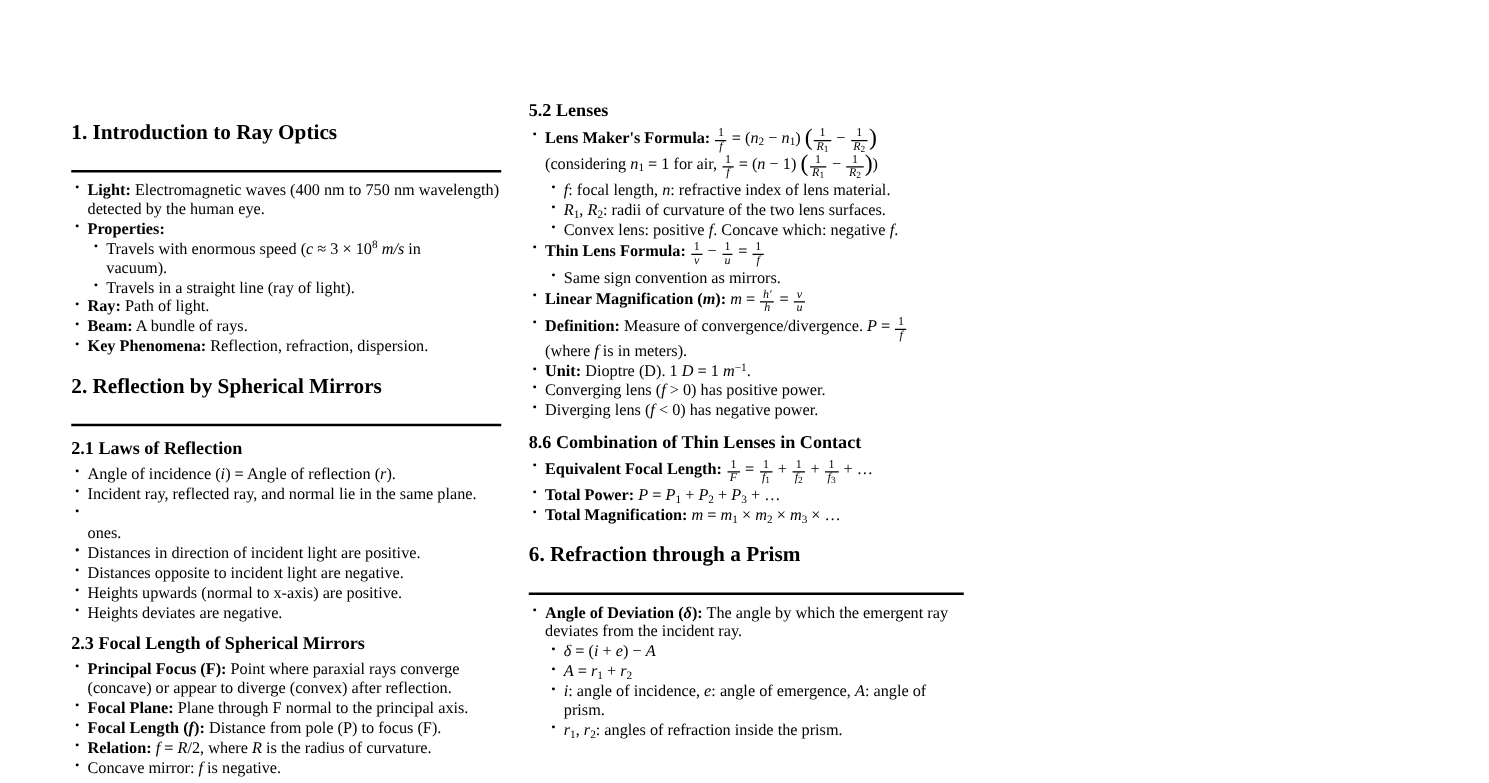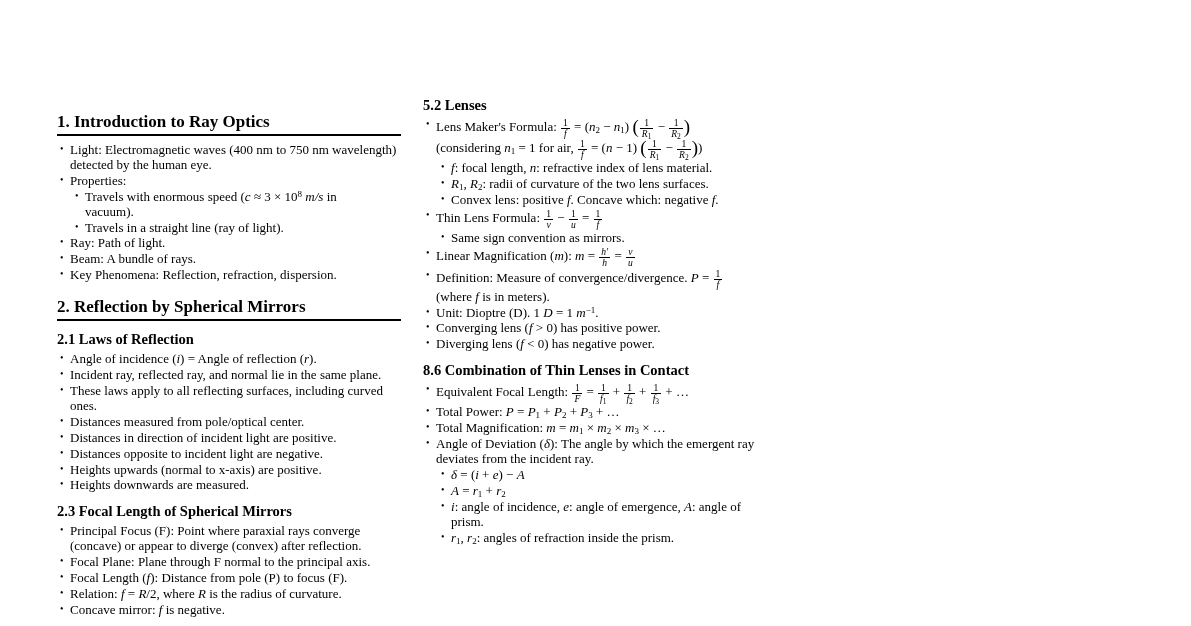--- a/index.html
+++ b/index.html
@@ -8,31 +8,31 @@
     background:#ffffff;color:#000000;
     font-family:"Liberation Serif","DejaVu Serif",serif;
     font-size:13px;line-height:14.9px;
   }
   .page{position:absolute;inset:0;}
   .col{position:absolute;}
   .col-left{left:57px;top:95px;width:344px;}
   .col-right{left:423px;top:80px;width:348px;}
   .h1{
     font-size:17px;line-height:21px;font-weight:bold;
-    border-bottom:2px solid #000;padding-bottom:2px;margin:13px 0 7px 0;
+    border-bottom:2px solid #000;padding-bottom:20px;margin:13px 0 7px 0;
   }
   .h2{font-size:14.5px;line-height:18px;font-weight:bold;margin:9px 0 4px 0;}
-  .col .h1:first-child,.col .h2:first-child{margin-top:16px;}
+  .col .h1:first-child,.col .h2:first-child{margin-top:0;}
   .item{position:relative;margin:1px 0;}
   .ind0{padding-left:13px;}
   .ind1{padding-left:28px;}
   .dot{position:absolute;top:-1px;font-size:10px;}
   .ind0>.dot{left:3px;}
   .ind1>.dot{left:18px;}
-  .b{font-weight:normal;margin-top:39px;}
+  .b{font-weight:bold;margin-top:39px;}
   .i{font-style:italic;}
   .sup{font-size:9px;vertical-align:4.5px;line-height:0;}
   .sub{font-size:9px;vertical-align:-2px;line-height:0;}
   .frac{
     display:inline-block;text-align:center;
     font-size:9.6px;line-height:10px;vertical-align:-6px;margin:0 1px;
   }
   .frac .fn{display:block;padding:0 2px;}
   .frac .fd{display:block;border-top:1px solid #000;padding:0 2px;}
   .frac .sub{font-size:7.5px;vertical-align:-1.5px;}
@@ -48,26 +48,26 @@
       <div class="item ind0"><span class="dot">•</span><span class="b">Properties:</span></div>
       <div class="item ind1"><span class="dot">•</span><span>Travels with enormous speed (</span><span class="i">c</span><span> ≈ 3 × 10</span><span class="sup">8</span><span> </span><span class="i">m/s</span><span> in</span><br><span>vacuum).</span></div>
       <div class="item ind1"><span class="dot">•</span><span>Travels in a straight line (ray of light).</span></div>
       <div class="item ind0"><span class="dot">•</span><span class="b">Ray:</span><span> Path of light.</span></div>
       <div class="item ind0"><span class="dot">•</span><span class="b">Beam:</span><span> A bundle of rays.</span></div>
       <div class="item ind0"><span class="dot">•</span><span class="b">Key Phenomena:</span><span> Reflection, refraction, dispersion.</span></div>
       <div class="h1"><span>2. Reflection by Spherical Mirrors</span></div>
       <div class="h2"><span>2.1 Laws of Reflection</span></div>
       <div class="item ind0"><span class="dot">•</span><span>Angle of incidence (</span><span class="i">i</span><span>) = Angle of reflection (</span><span class="i">r</span><span>).</span></div>
       <div class="item ind0"><span class="dot">•</span><span>Incident ray, reflected ray, and normal lie in the same plane.</span></div>
-      <div class="item ind0"><span class="dot">•</span><span>These laws apply to all reflecting surfaces, including curved</span><br><span>ones.</span></div>
-      <div class="item ind0"><span class="dot">•</span><span>Distances measured from pole/optical center.</span></div>
+      <div class="item ind0"><span class="dot">•</span><br><span>ones.</span></div>
+      <div class="item ind0"><span class="dot">•</span></div>
       <div class="item ind0"><span class="dot">•</span><span>Distances in direction of incident light are positive.</span></div>
       <div class="item ind0"><span class="dot">•</span><span>Distances opposite to incident light are negative.</span></div>
       <div class="item ind0"><span class="dot">•</span><span>Heights upwards (normal to x-axis) are positive.</span></div>
-      <div class="item ind0"><span class="dot">•</span><span>Heights downwards are measured.</span></div>
+      <div class="item ind0"><span class="dot">•</span><span>Heights deviates are negative.</span></div>
       <div class="h2"><span>2.3 Focal Length of Spherical Mirrors</span></div>
       <div class="item ind0"><span class="dot">•</span><span class="b">Principal Focus (F):</span><span> Point where paraxial rays converge</span><br><span>(concave) or appear to diverge (convex) after reflection.</span></div>
       <div class="item ind0"><span class="dot">•</span><span class="b">Focal Plane:</span><span> Plane through F normal to the principal axis.</span></div>
       <div class="item ind0"><span class="dot">•</span><span class="b">Focal Length (</span><span class="b i">f</span><span class="b">):</span><span> Distance from pole (P) to focus (F).</span></div>
       <div class="item ind0"><span class="dot">•</span><span class="b">Relation:</span><span> </span><span class="i">f</span><span> = </span><span class="i">R</span><span>/2, where </span><span class="i">R</span><span> is the radius of curvature.</span></div>
       <div class="item ind0"><span class="dot">•</span><span>Concave mirror: </span><span class="i">f</span><span> is negative.</span></div>
     </div>
   <div class="col col-right">
       <div class="h2"><span>5.2 Lenses</span></div>
       <div class="item ind0"><span class="dot">•</span><span class="b">Lens Maker's Formula:</span><span> </span><span class="frac"><span class="fn"><span>1</span></span><span class="fd"><span class="i">f</span></span></span><span> = (</span><span class="i">n</span><span class="sub">2</span><span> − </span><span class="i">n</span><span class="sub">1</span><span>) </span><span class="big">(</span><span class="frac"><span class="fn"><span>1</span></span><span class="fd"><span class="i">R</span><span class="sub">1</span></span></span><span> − </span><span class="frac"><span class="fn"><span>1</span></span><span class="fd"><span class="i">R</span><span class="sub">2</span></span></span><span class="big">)</span><br><span>(considering </span><span class="i">n</span><span class="sub">1</span><span> = 1 for air, </span><span class="frac"><span class="fn"><span>1</span></span><span class="fd"><span class="i">f</span></span></span><span> = (</span><span class="i">n</span><span> − 1) </span><span class="big">(</span><span class="frac"><span class="fn"><span>1</span></span><span class="fd"><span class="i">R</span><span class="sub">1</span></span></span><span> − </span><span class="frac"><span class="fn"><span>1</span></span><span class="fd"><span class="i">R</span><span class="sub">2</span></span></span><span class="big">)</span><span>)</span></div>
@@ -78,19 +78,20 @@
       <div class="item ind1"><span class="dot">•</span><span>Same sign convention as mirrors.</span></div>
       <div class="item ind0"><span class="dot">•</span><span class="b">Linear Magnification (</span><span class="b i">m</span><span class="b">):</span><span> </span><span class="i">m</span><span> = </span><span class="frac"><span class="fn"><span class="i">h′</span></span><span class="fd"><span class="i">h</span></span></span><span> = </span><span class="frac"><span class="fn"><span class="i">v</span></span><span class="fd"><span class="i">u</span></span></span></div>
       <div class="item ind0"><span class="dot">•</span><span class="b">Definition:</span><span> Measure of convergence/divergence. </span><span class="i">P</span><span> = </span><span class="frac"><span class="fn"><span>1</span></span><span class="fd"><span class="i">f</span></span></span><br><span>(where </span><span class="i">f</span><span> is in meters).</span></div>
       <div class="item ind0"><span class="dot">•</span><span class="b">Unit:</span><span> Dioptre (D). 1 </span><span class="i">D</span><span> = 1 </span><span class="i">m</span><span class="sup">−1</span><span>.</span></div>
       <div class="item ind0"><span class="dot">•</span><span>Converging lens (</span><span class="i">f</span><span> &gt; 0) has positive power.</span></div>
       <div class="item ind0"><span class="dot">•</span><span>Diverging lens (</span><span class="i">f</span><span> &lt; 0) has negative power.</span></div>
       <div class="h2"><span>8.6 Combination of Thin Lenses in Contact</span></div>
       <div class="item ind0"><span class="dot">•</span><span class="b">Equivalent Focal Length:</span><span> </span><span class="frac"><span class="fn"><span>1</span></span><span class="fd"><span class="i">F</span></span></span><span> = </span><span class="frac"><span class="fn"><span>1</span></span><span class="fd"><span class="i">f</span><span class="sub">1</span></span></span><span> + </span><span class="frac"><span class="fn"><span>1</span></span><span class="fd"><span class="i">f</span><span class="sub">2</span></span></span><span> + </span><span class="frac"><span class="fn"><span>1</span></span><span class="fd"><span class="i">f</span><span class="sub">3</span></span></span><span> + …</span></div>
       <div class="item ind0"><span class="dot">•</span><span class="b">Total Power:</span><span> </span><span class="i">P</span><span> = </span><span class="i">P</span><span class="sub">1</span><span> + </span><span class="i">P</span><span class="sub">2</span><span> + </span><span class="i">P</span><span class="sub">3</span><span> + …</span></div>
       <div class="item ind0"><span class="dot">•</span><span class="b">Total Magnification:</span><span> </span><span class="i">m</span><span> = </span><span class="i">m</span><span class="sub">1</span><span> × </span><span class="i">m</span><span class="sub">2</span><span> × </span><span class="i">m</span><span class="sub">3</span><span> × …</span></div>
+      <div class="h1"><span>6. Refraction through a Prism</span></div>
       <div class="item ind0"><span class="dot">•</span><span class="b">Angle of Deviation (</span><span class="b i">δ</span><span class="b">):</span><span> The angle by which the emergent ray</span><br><span>deviates from the incident ray.</span></div>
       <div class="item ind1"><span class="dot">•</span><span class="i">δ</span><span> = (</span><span class="i">i</span><span> + </span><span class="i">e</span><span>) − </span><span class="i">A</span></div>
       <div class="item ind1"><span class="dot">•</span><span class="i">A</span><span> = </span><span class="i">r</span><span class="sub">1</span><span> + </span><span class="i">r</span><span class="sub">2</span></div>
       <div class="item ind1"><span class="dot">•</span><span class="i">i</span><span>: angle of incidence, </span><span class="i">e</span><span>: angle of emergence, </span><span class="i">A</span><span>: angle of</span><br><span>prism.</span></div>
       <div class="item ind1"><span class="dot">•</span><span class="i">r</span><span class="sub">1</span><span>, </span><span class="i">r</span><span class="sub">2</span><span>: angles of refraction inside the prism.</span></div>
     </div>
 </div>
 
 </body></html>

